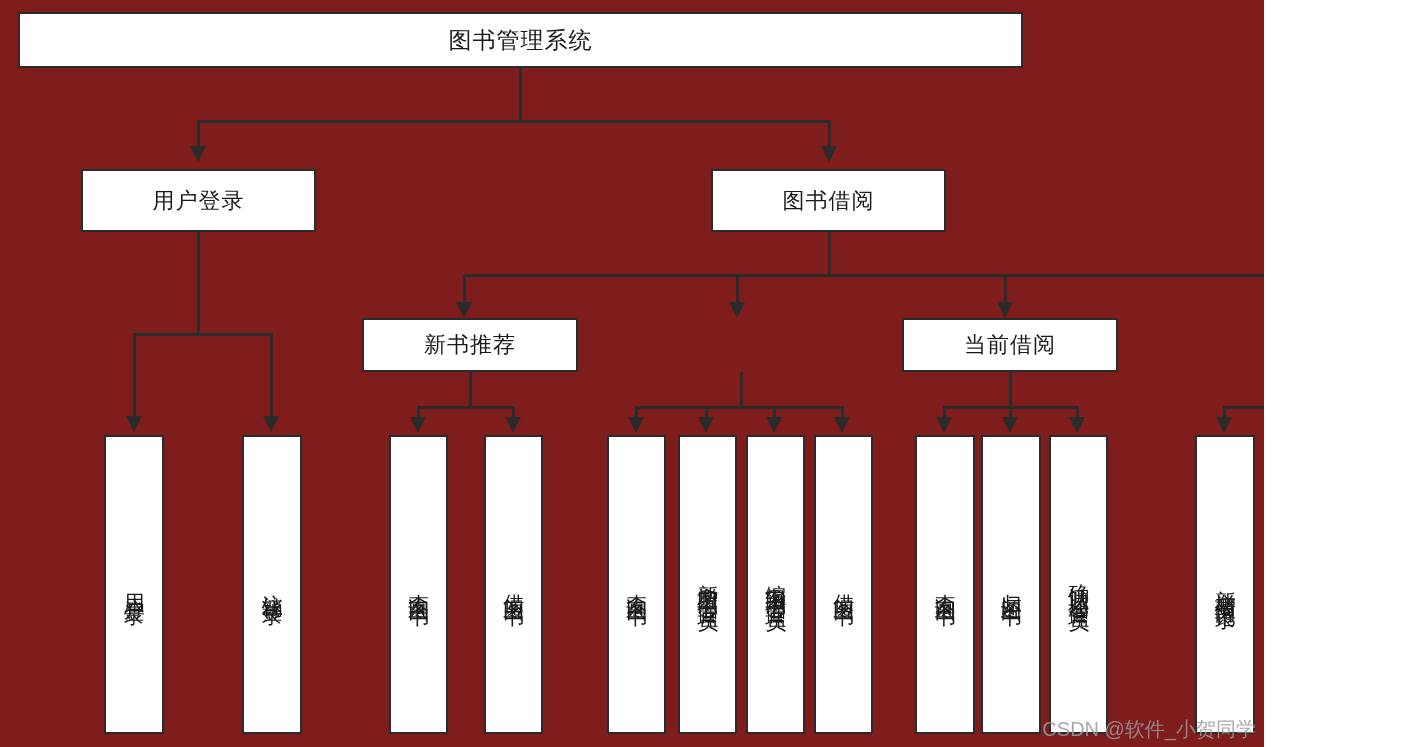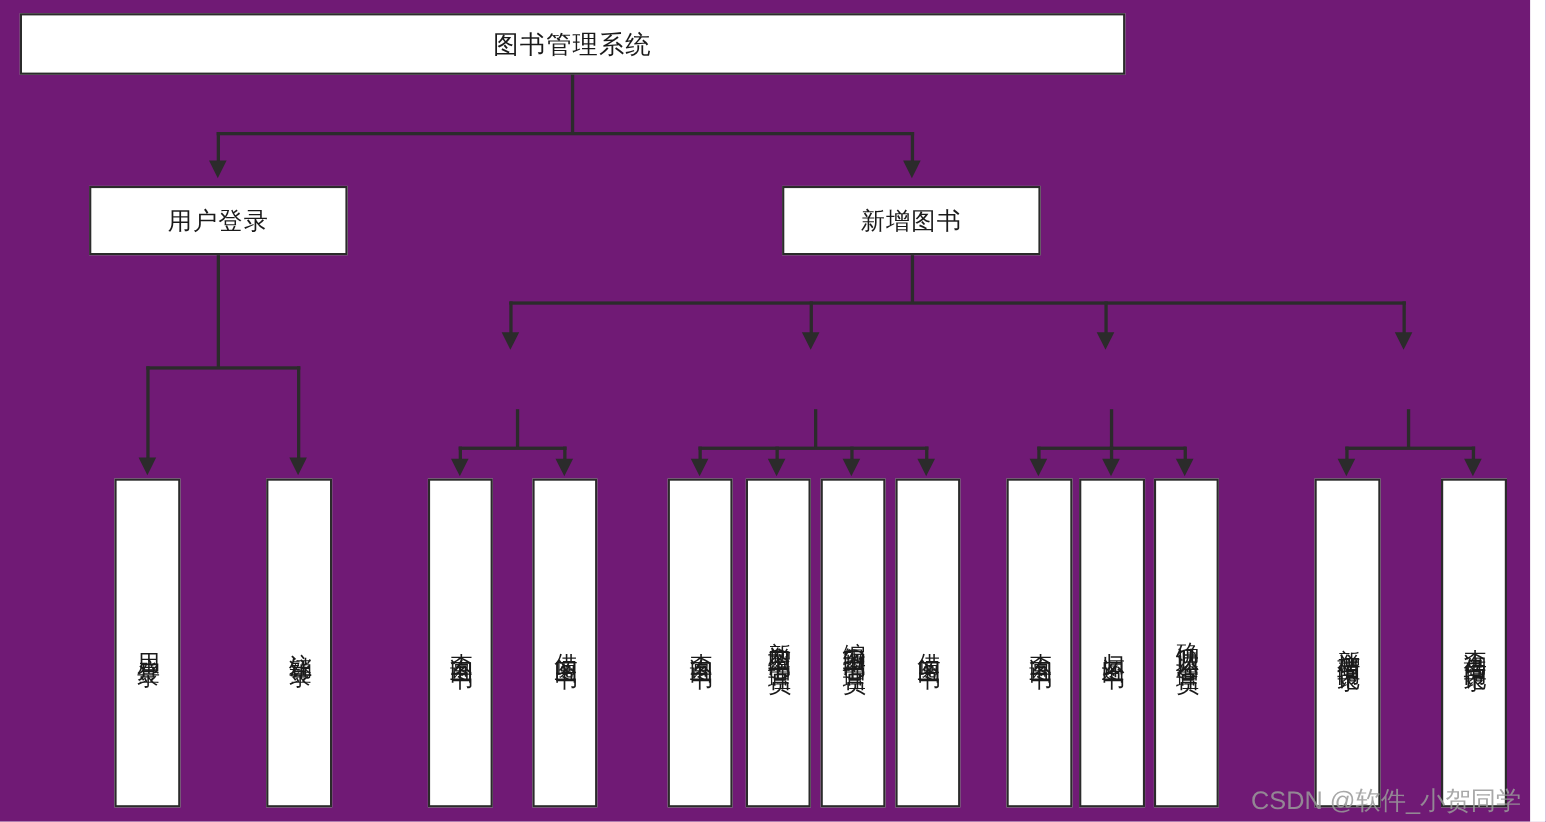--- a/index.html
+++ b/index.html
@@ -3,23 +3,23 @@
 <meta charset="utf-8">
 <style>
   * { box-sizing: border-box; }
   html, body {
     margin: 0; padding: 0;
     background: #ffffff;
     font-family: "Liberation Sans", "DejaVu Sans", sans-serif;
   }
   #canvas {
     position: relative;
-    width: 1391px;
+    width: 1264px;
     height: 747px;
-    background: #701a75;
+    background: #7f1d1d;
     overflow: hidden;
   }
   .node {
     position: absolute;
     border: 2px solid #2b2b2b;
     background: #ffffff;
     display: flex;
     align-items: center;
     justify-content: center;
     color: #1a1a1a;
@@ -49,21 +49,21 @@
     position: absolute;
     width: 0; height: 0;
     border-left: 8px solid transparent;
     border-right: 8px solid transparent;
     border-top: 16px solid #2b2b2b;
   }
   #watermark {
     position: absolute;
     right: 8px;
     bottom: 4px;
-    font-size: 23px;
+    font-size: 20px;
     color: #9a9a9a;
     opacity: 0.85;
     white-space: nowrap;
     pointer-events: none;
   }
 </style>
 </head>
 <body>
 
 <div id="canvas">
@@ -76,41 +76,47 @@
   <div class="conn h" style="left:197px; top:120px; width:634px;"></div>
   <div class="conn v" style="left:197px; top:120px; height:28px;"></div>
   <div class="arrow" style="left:190px; top:146px;"></div>
   <div class="conn v" style="left:828px; top:120px; height:28px;"></div>
   <div class="arrow" style="left:821px; top:146px;"></div>
 
   <div class="node lvl2" style="left:81px; top:169px; width:235px; height:63px;">
     <span>用户登录</span>
   </div>
   <div class="node lvl2" style="left:711px; top:169px; width:235px; height:63px;">
-    <span>新增图书</span>
+    <span>图书借阅</span>
   </div>
 
   <div class="conn v" style="left:197px; top:232px; height:103px;"></div>
   <div class="conn h" style="left:133px; top:333px; width:140px;"></div>
   <div class="conn v" style="left:133px; top:333px; height:85px;"></div>
   <div class="arrow" style="left:126px; top:416px;"></div>
   <div class="conn v" style="left:270px; top:333px; height:85px;"></div>
   <div class="arrow" style="left:263px; top:416px;"></div>
 
   <div class="conn v" style="left:828px; top:232px; height:44px;"></div>
   <div class="conn h" style="left:463px; top:274px; width:815px;"></div>
   <div class="conn v" style="left:463px; top:274px; height:30px;"></div>
   <div class="arrow" style="left:456px; top:302px;"></div>
   <div class="conn v" style="left:736px; top:274px; height:30px;"></div>
   <div class="arrow" style="left:729px; top:302px;"></div>
   <div class="conn v" style="left:1004px; top:274px; height:30px;"></div>
   <div class="arrow" style="left:997px; top:302px;"></div>
   <div class="conn v" style="left:1275px; top:274px; height:30px;"></div>
   <div class="arrow" style="left:1268px; top:302px;"></div>
 
+  <div class="node lvl2" style="left:362px; top:318px; width:216px; height:54px;">
+    <span>新书推荐</span>
+  </div>
+  <div class="node lvl2" style="left:902px; top:318px; width:216px; height:54px;">
+    <span>当前借阅</span>
+  </div>
 
   <div class="conn v" style="left:469px; top:372px; height:36px;"></div>
   <div class="conn h" style="left:417px; top:406px; width:98px;"></div>
   <div class="conn v" style="left:417px; top:406px; height:13px;"></div>
   <div class="arrow" style="left:410px; top:417px;"></div>
   <div class="conn v" style="left:512px; top:406px; height:13px;"></div>
   <div class="arrow" style="left:505px; top:417px;"></div>
 
   <div class="conn v" style="left:740px; top:372px; height:36px;"></div>
   <div class="conn h" style="left:635px; top:406px; width:209px;"></div>

